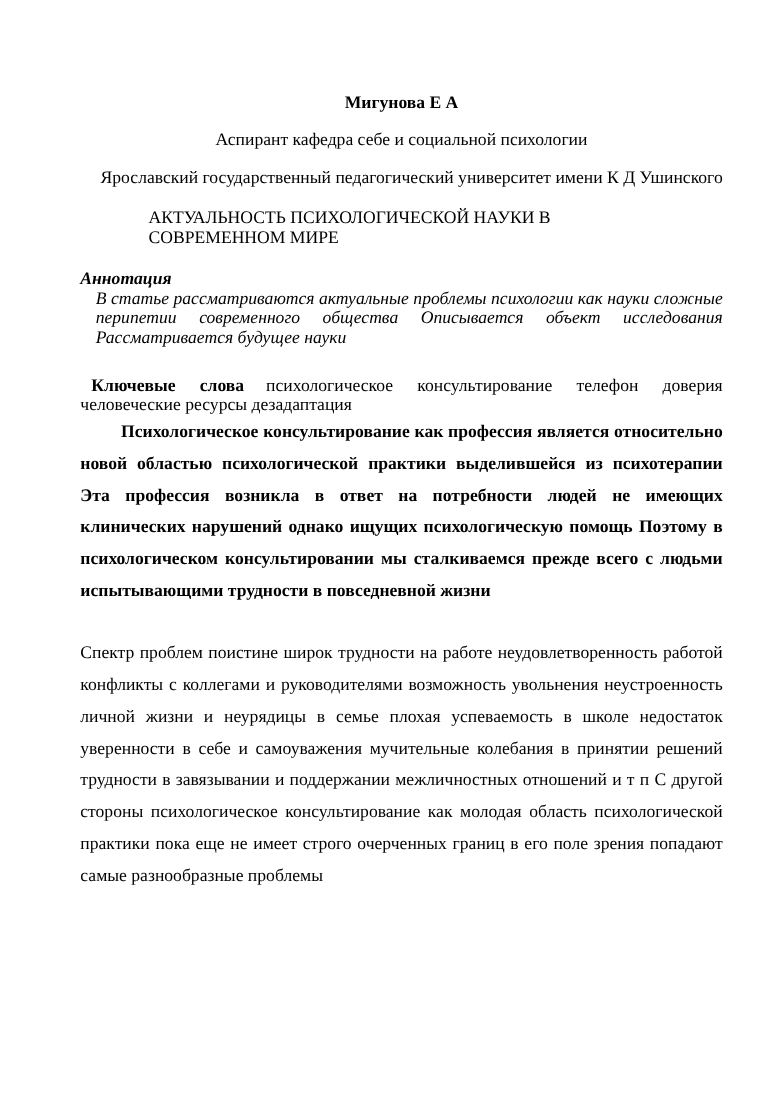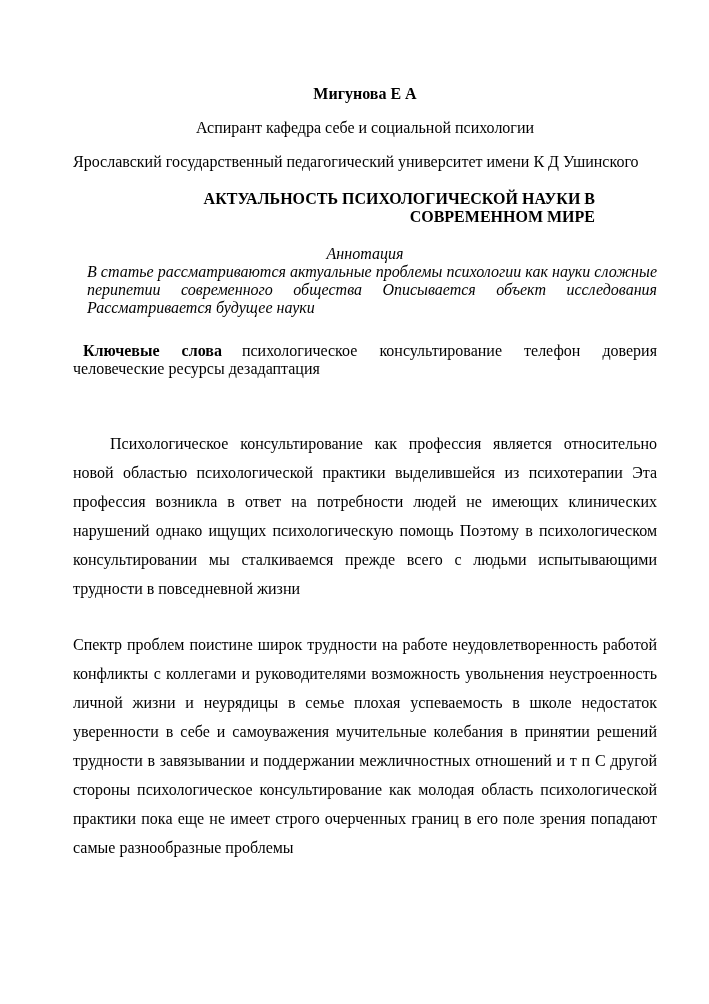--- a/index.html
+++ b/index.html
@@ -26,54 +26,54 @@
     margin-top: 85px;
     text-align: center;
     font-weight: bold;
   }
   .affil-position {
     margin-top: 16px;
     text-align: center;
   }
   .affil-university {
     margin-top: 16px;
-    text-align: left;
+    text-align: right;
   }
   .paper-title {
     margin: 19px auto 0 auto;
     max-width: 460px;
-    text-align: right;
-    font-weight: bold;
+    text-align: left;
+    font-weight: normal;
   }
   .annotation-heading {
     margin-top: 19px;
-    text-align: center;
-    font-weight: normal;
+    text-align: left;
+    font-weight: bold;
     font-style: italic;
   }
   .abstract {
     margin-left: 14px;
     text-align: justify;
     font-style: italic;
     line-height: 18px;
   }
   .keywords {
     margin-top: 25px;
     text-align: justify;
     text-indent: 10px;
     line-height: 18px;
   }
   .kw-label { font-weight: bold; margin-right: 20px; }
   .body-paragraph {
     text-align: justify;
     line-height: 29px;
   }
   .para-1 {
-    margin-top: 51px;
     text-indent: 37px;
+    font-weight: bold;
   }
   .para-2 {
     margin-top: 27px;
     text-indent: 0;
   }
 </style>
 </head>
 <body>
 
 <div class="page">

